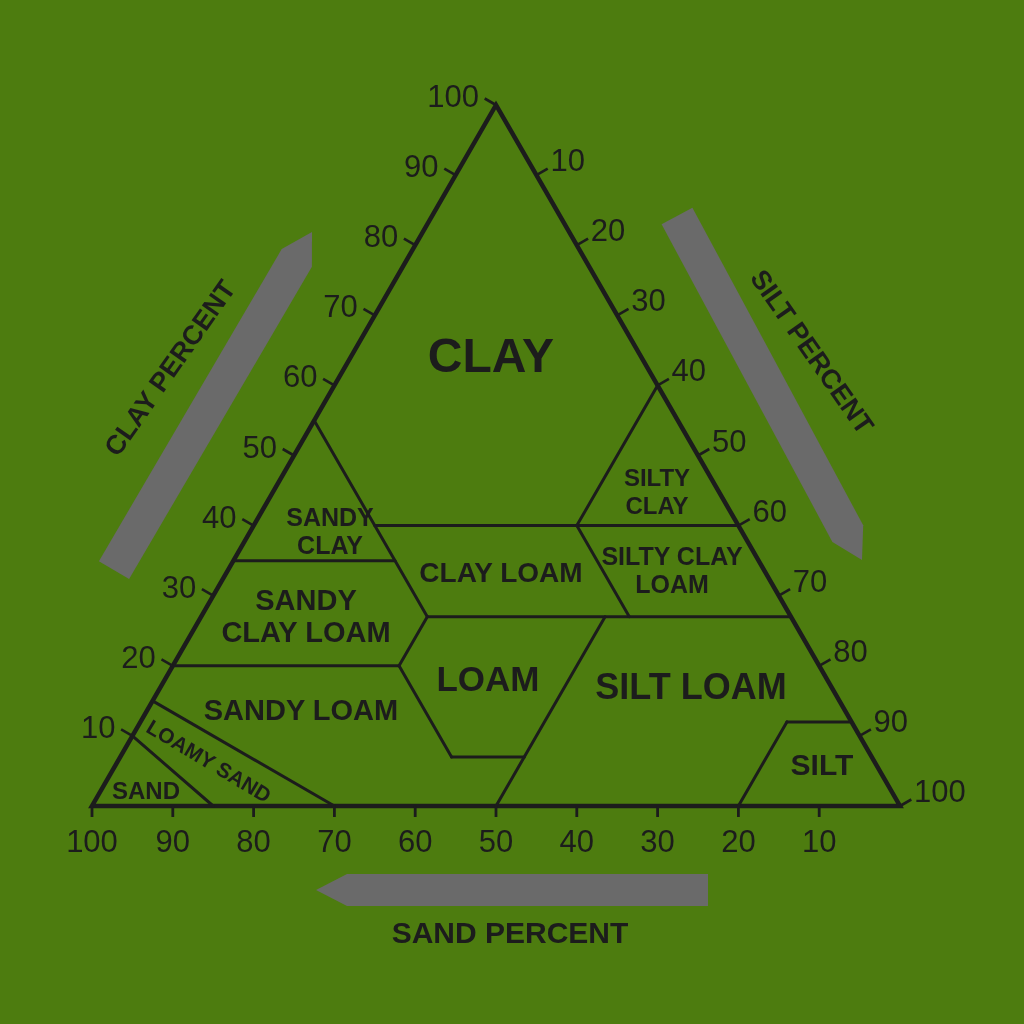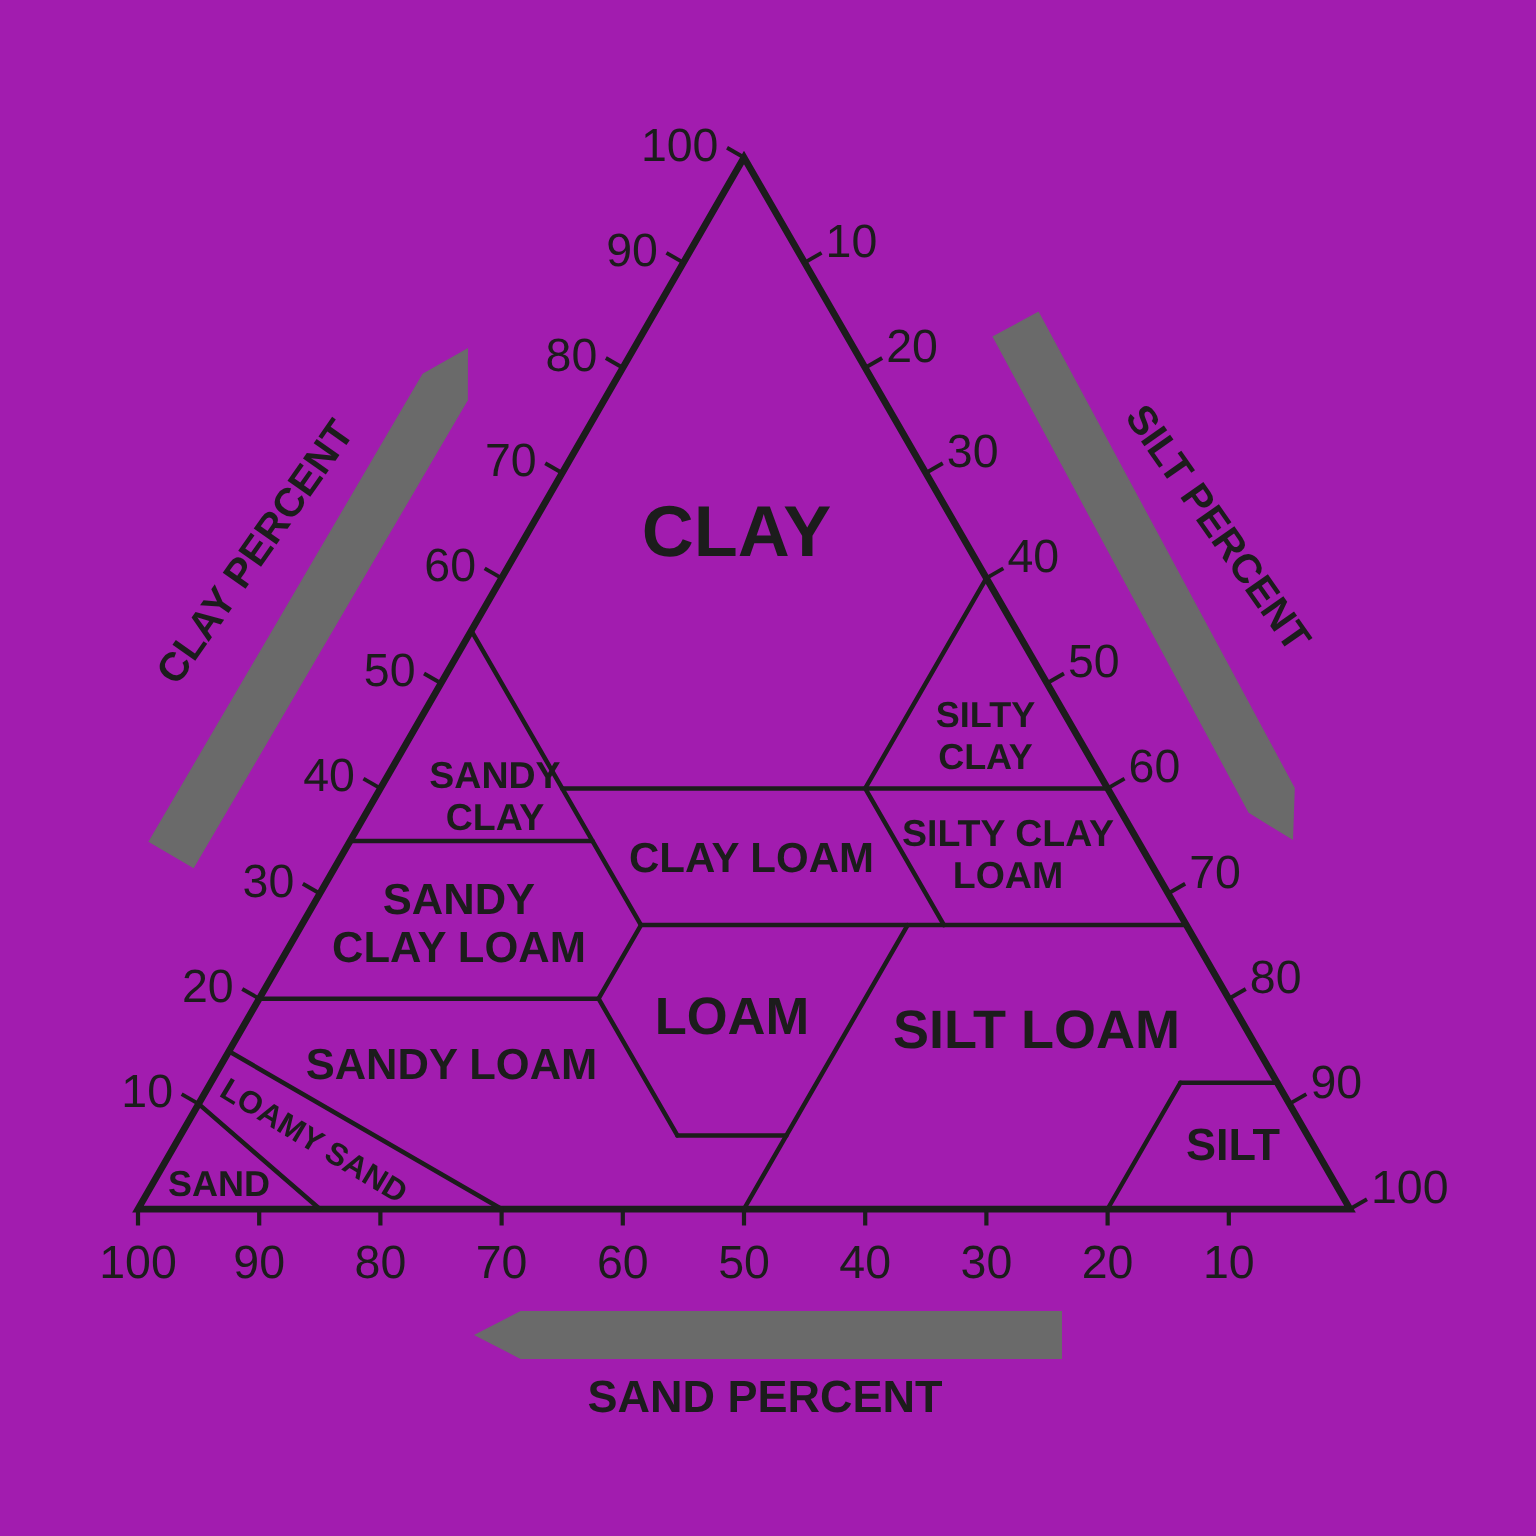--- a/index.html
+++ b/index.html
@@ -4,21 +4,21 @@
 <style>
   html, body {
     margin: 0;
     padding: 0;
     background: #ffffff;
   }
   .stage {
     position: relative;
     width: 1024px;
     height: 1024px;
-    background: #a21caf;
+    background: #4d7c0f;
     overflow: hidden;
   }
   svg text {
     font-family: "Liberation Sans", "DejaVu Sans", sans-serif;
     fill: #1c1c1c;
   }
   svg .tick-label { font-weight: 400; }
   svg .region-label, svg .axis-title { font-weight: 700; }
 </style>
 </head>

